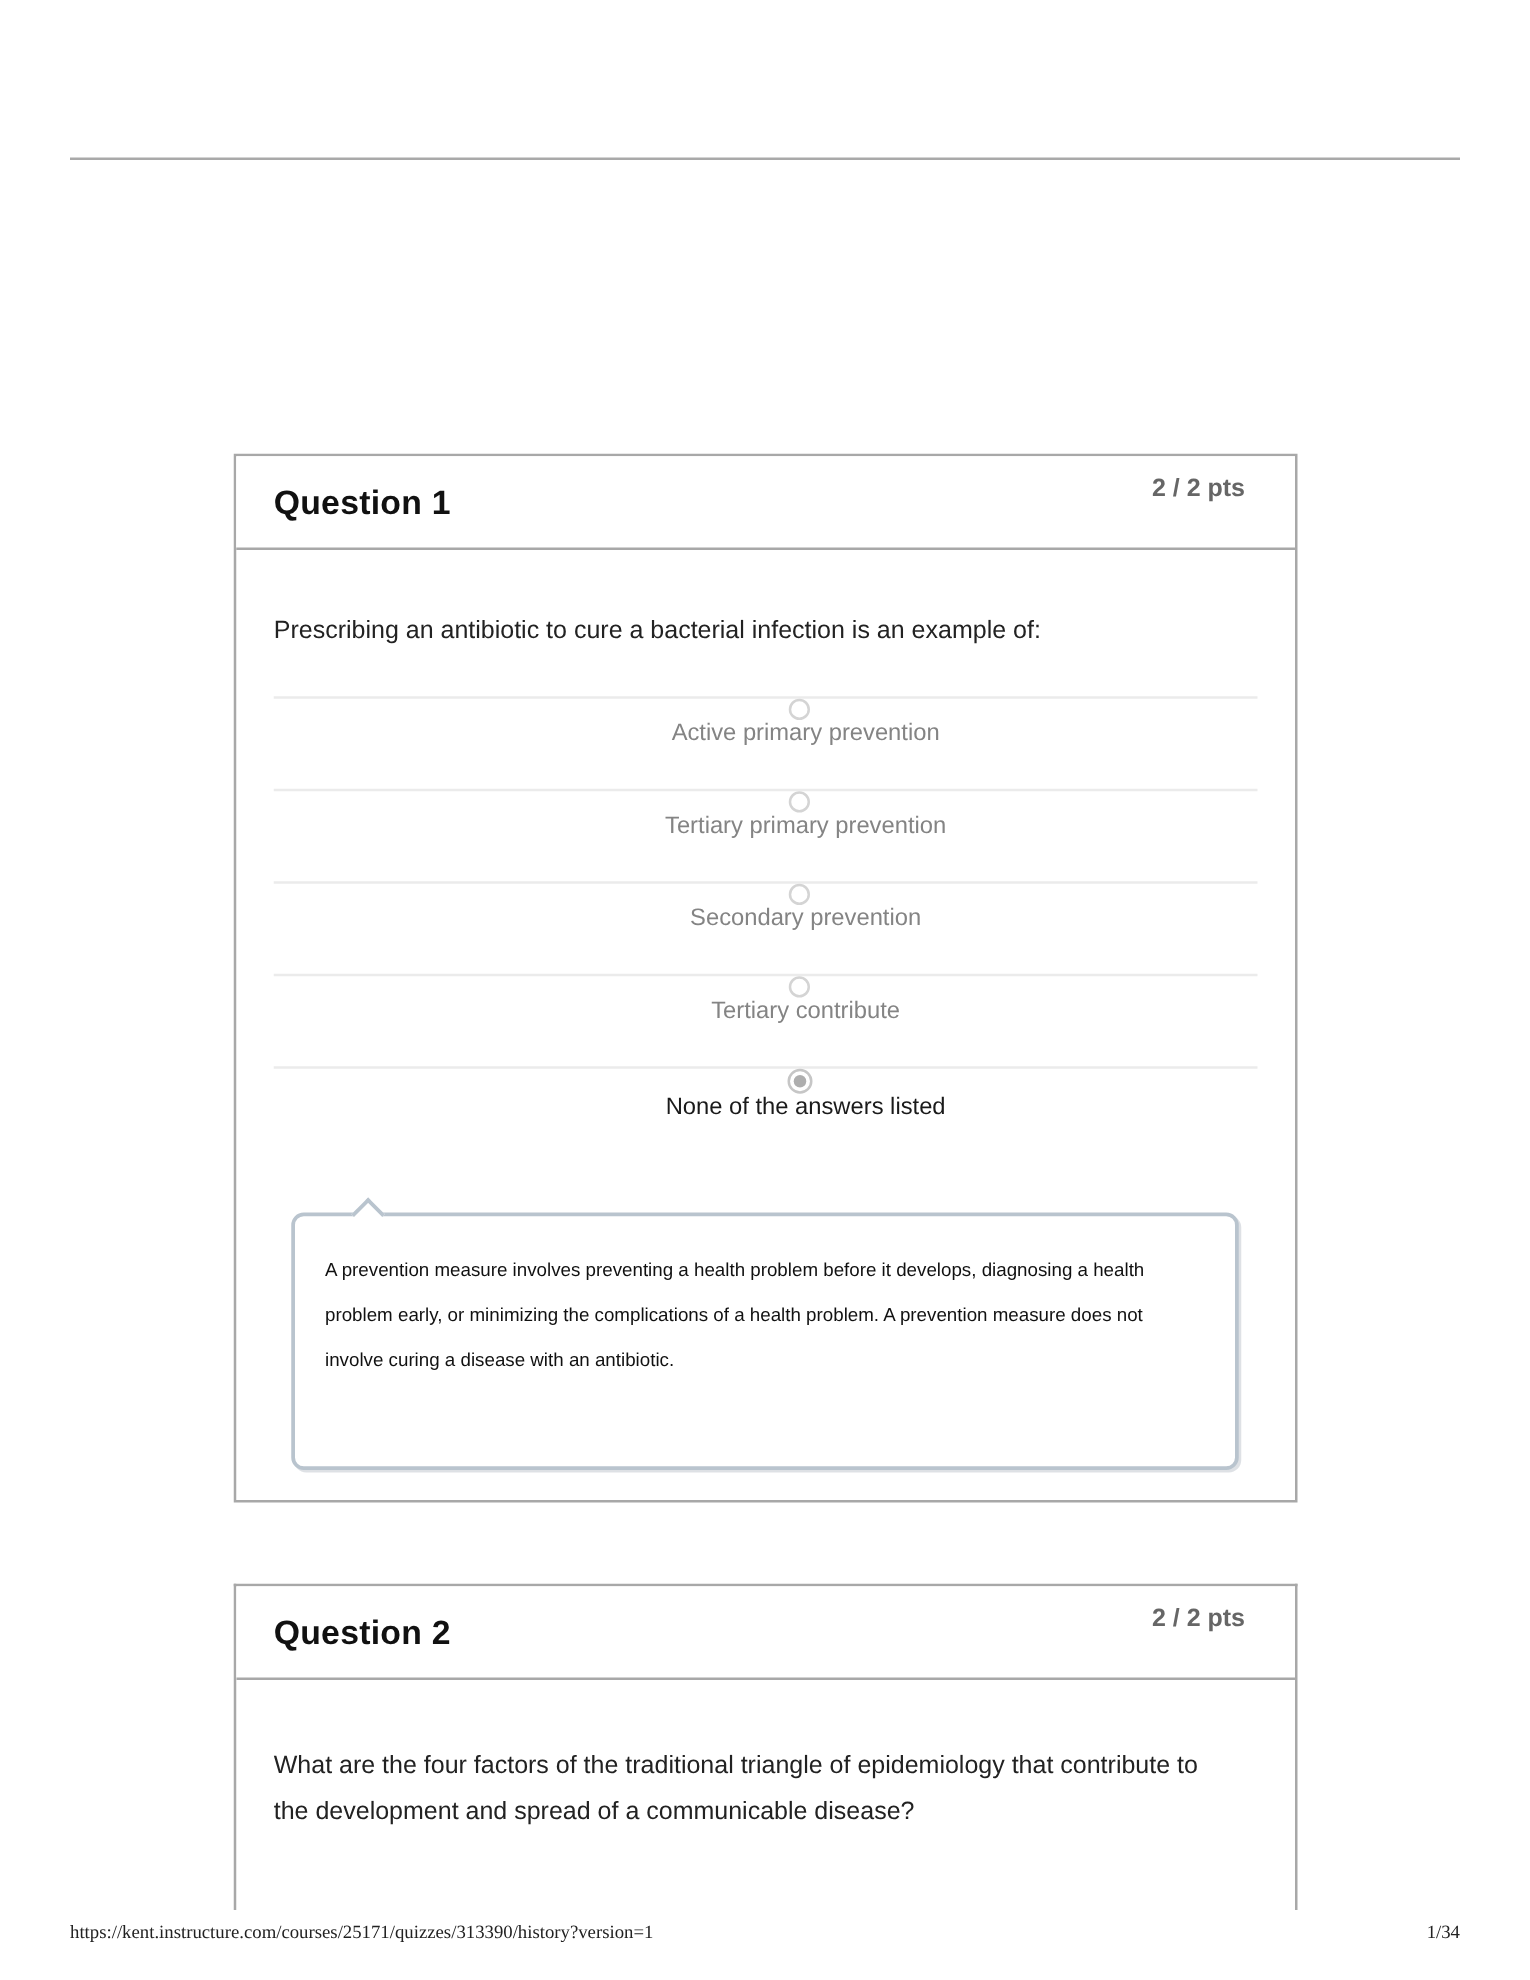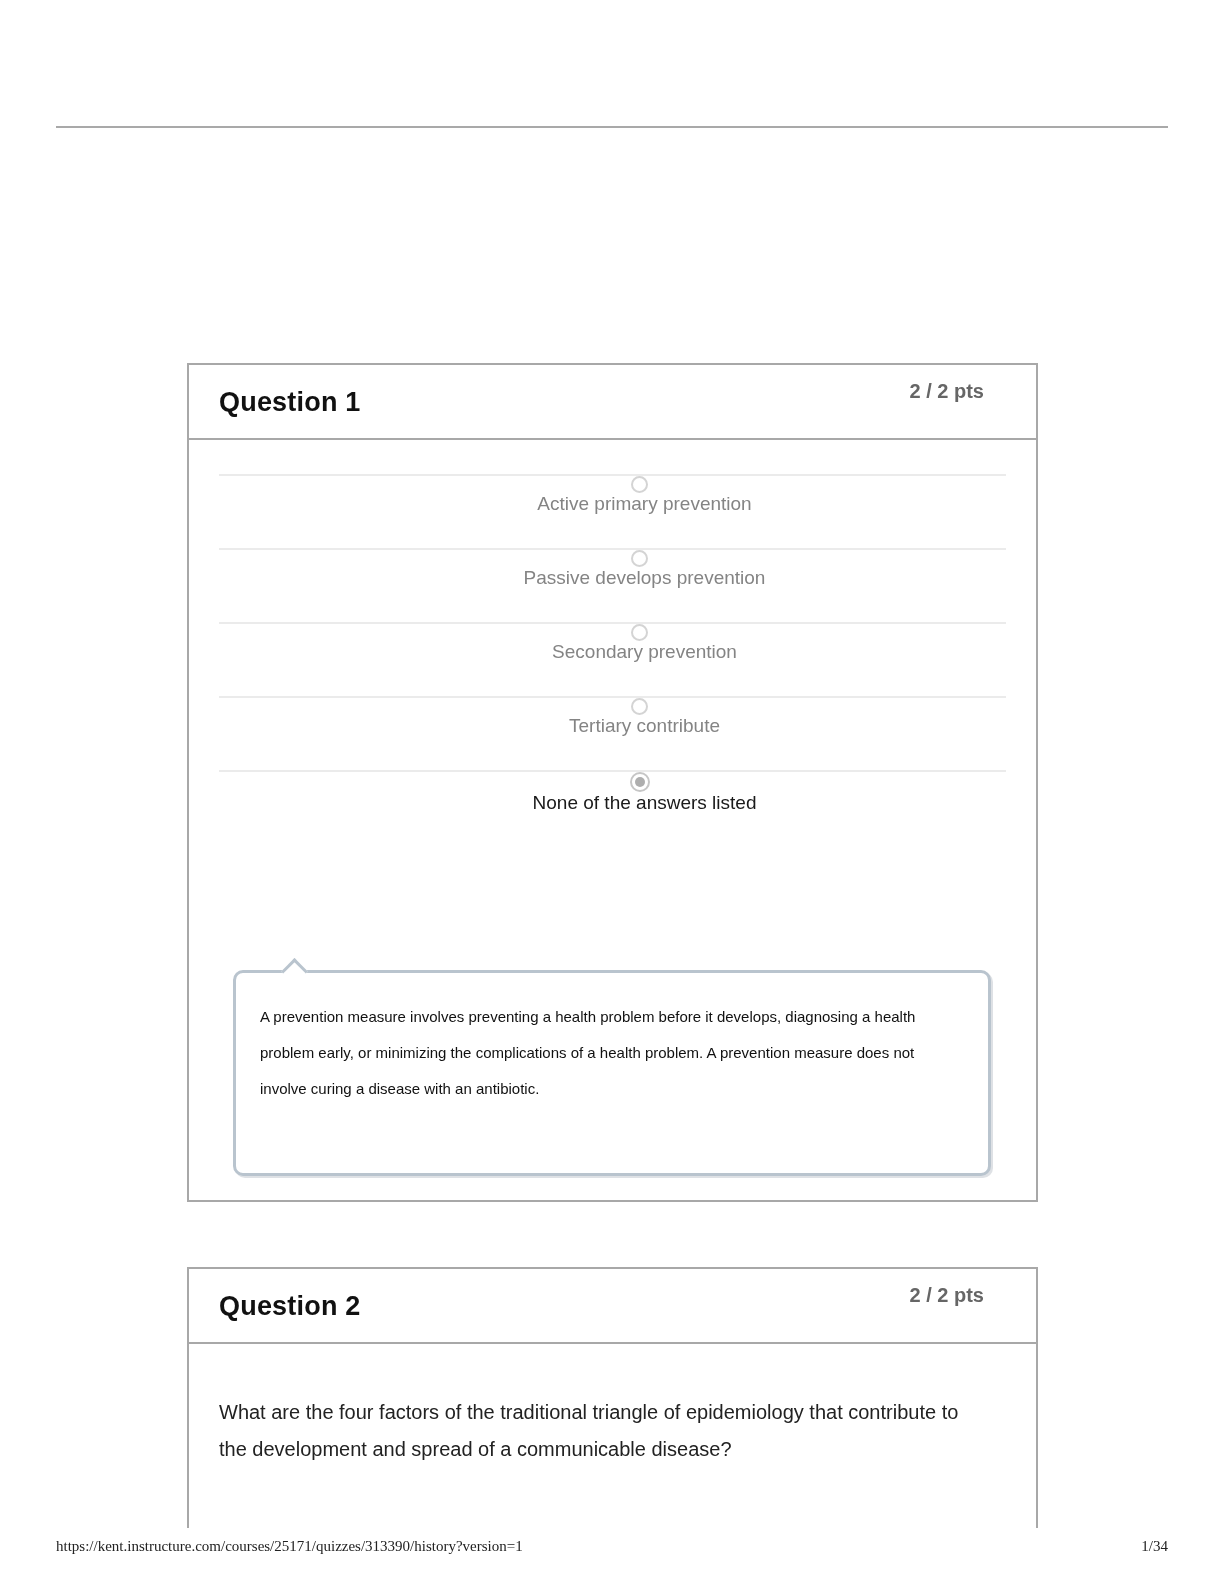--- a/index.html
+++ b/index.html
@@ -25,21 +25,21 @@
 
   .q-header {
     position: relative; height: 73px;
     border-bottom: 2px solid #a8a8a8; background: #fff;
   }
   .q-title {
     position: absolute; left: 30px; top: 22px; margin: 0;
     font-size: 27px; font-weight: bold; color: #111111; letter-spacing: 0.2px;
   }
   .pts {
-    position: absolute; right: 52px; top: 15px;
+    position: absolute; right: 40px; top: 15px;
     font-size: 20px; font-weight: 600; color: #666666;
   }
 
   .q-body { padding: 0 30px; }
   .q-text {
     margin: 46px 0 0 0;
     font-size: 20px; line-height: 37px; color: #222222;
   }
   .q2 .q-text { margin-top: 50px; max-width: 772px; }
 
@@ -100,29 +100,30 @@
 <div class="page">
 
   <div class="top-rule"></div>
 
   <section class="q-card q1">
     <header class="q-header">
       <h2 class="q-title">Question 1</h2>
       <span class="pts">2 / 2 pts</span>
     </header>
     <div class="q-body">
+      <p class="q-text">Prescribing an antibiotic to cure a bacterial infection is an example of:</p>
 
       <div class="options">
         <div class="option">
           <span class="radio"></span>
           <span class="option-label">Active primary prevention</span>
         </div>
         <div class="option">
           <span class="radio"></span>
-          <span class="option-label">Passive develops prevention</span>
+          <span class="option-label">Tertiary primary prevention</span>
         </div>
         <div class="option">
           <span class="radio"></span>
           <span class="option-label">Secondary prevention</span>
         </div>
         <div class="option">
           <span class="radio"></span>
           <span class="option-label">Tertiary contribute</span>
         </div>
         <div class="option selected">

